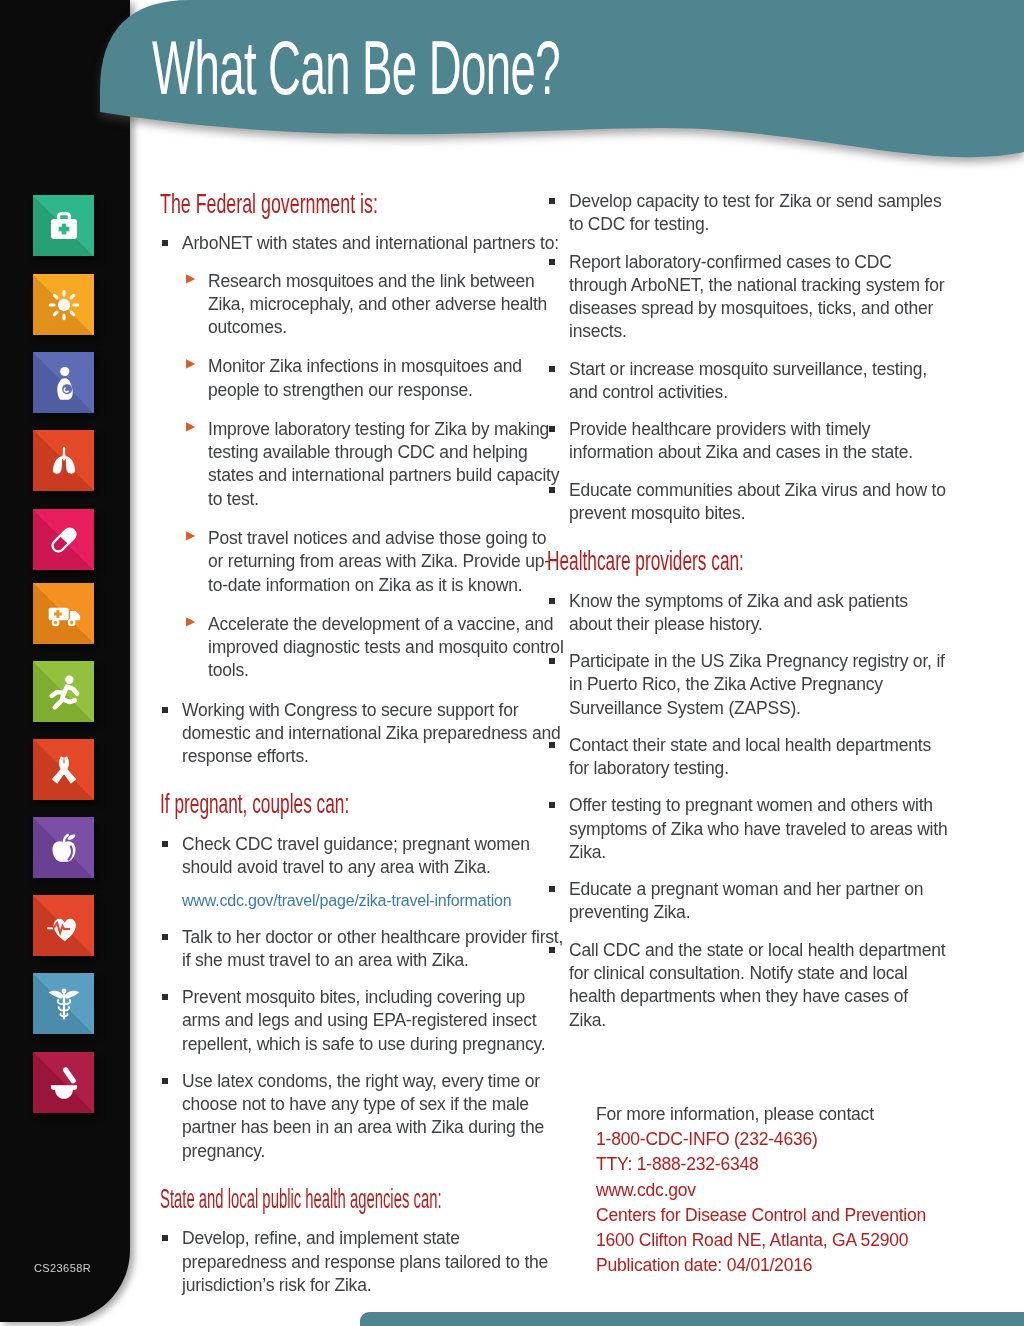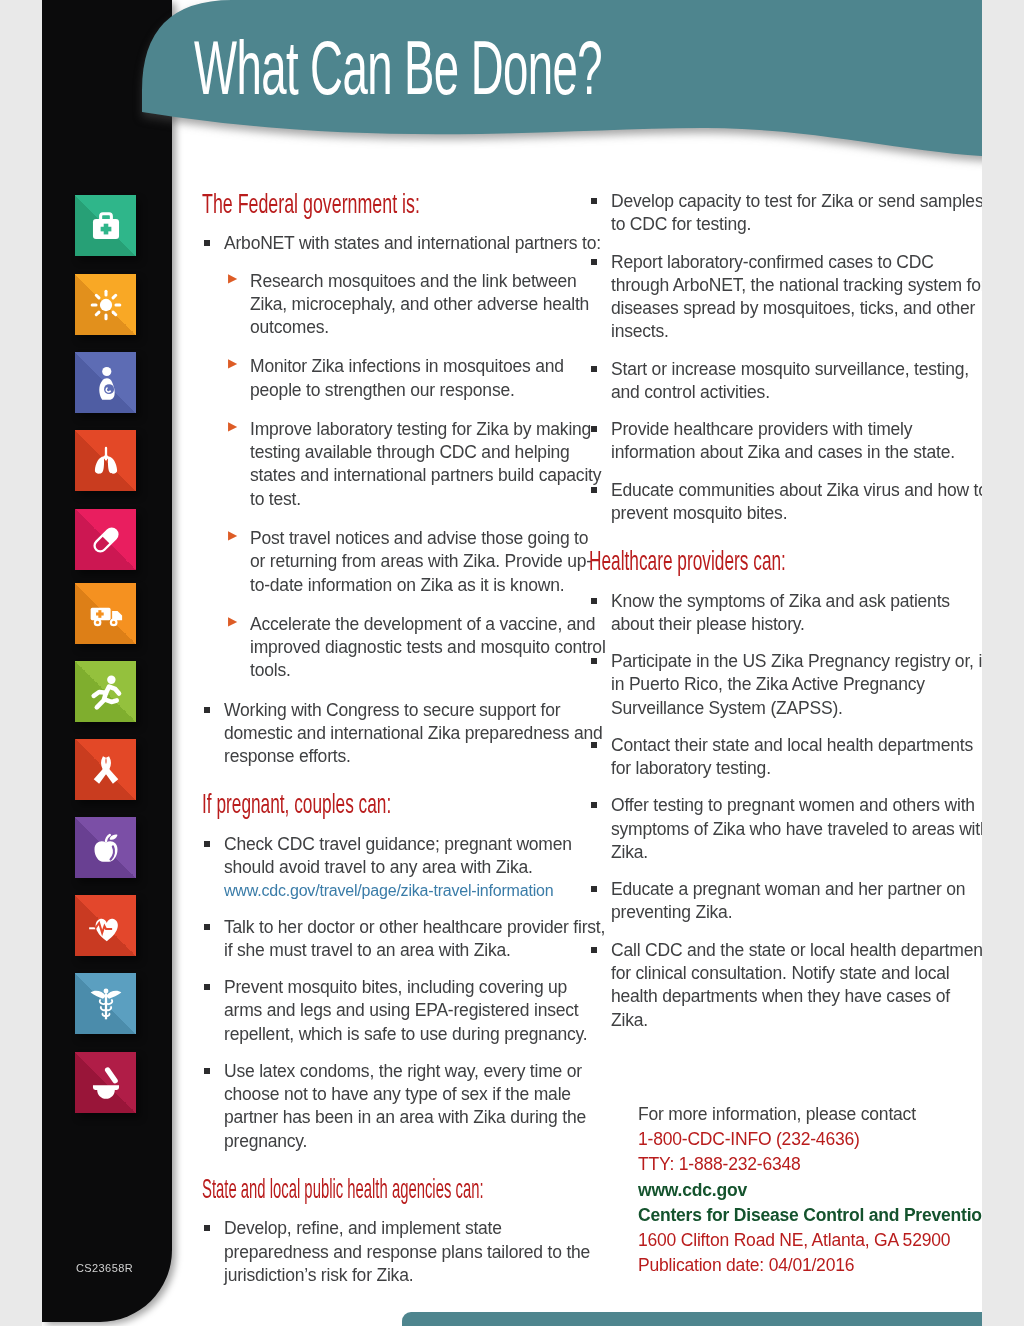--- a/index.html
+++ b/index.html
@@ -1,18 +1,18 @@
 <!DOCTYPE html>
 <html><head>
 <meta charset="utf-8">
 <style>
   * { margin:0; padding:0; box-sizing:border-box; }
   html,body { background:#e9e9e9; }
   .page {
-    position:relative; width:940px; height:1326px; background:#ffffff;
+    position:relative; width:1024px; height:1326px; background:#ffffff;
     overflow:hidden; font-family:"Liberation Sans", sans-serif; margin:0 auto;
   }
   
   .rail {
     position:absolute; left:0; top:0; width:130px; height:1322px;
     background:#0b0b0c; border-bottom-right-radius:72px;
     box-shadow:4px 3px 7px rgba(0,0,0,0.35); z-index:1;
   }
   .cs-code {
     position:absolute; left:34px; top:1262px; z-index:4;
@@ -51,28 +51,28 @@
   li.b { padding-left:22px; }
   li.b::before {
     content:""; position:absolute; left:2px; top:8px; width:6px; height:6px; background:#2c2c2e;
   }
   li.t { margin-left:26px; padding-left:22px; margin-bottom:16px; }
   li.t::before {
     content:"\25B6"; position:absolute; left:0; top:1px; color:#dd5c26; font-size:12px;
     font-family:"DejaVu Sans", sans-serif;
   }
   a.inline-link {
-    display:block; color:#3a7ca8; font-size:16px; margin-top:1px;
+    display:block; color:#3a7ca8; font-size:16px; margin-top:11px;
     text-decoration:none; letter-spacing:-0.2px;
   }
   
   .contact { position:absolute; left:596px; top:1102px; width:390px; z-index:2; font-size:17.5px; line-height:1.44; letter-spacing:-0.2px; }
   .contact .l1 { color:#404040; }
   .contact .lm { color:#b91c1c; }
-  .contact .lb { color:#14532d; font-weight:bold; }
+  .contact .lb { color:#b91c1c; font-weight:normal; }
   
   .footer-bar {
     position:absolute; left:360px; right:0; bottom:0; height:14px;
     background:#4e858e; border-top-left-radius:9px; z-index:2;
   }
 </style>
 </head>
 <body>
 
 <div class="page">

